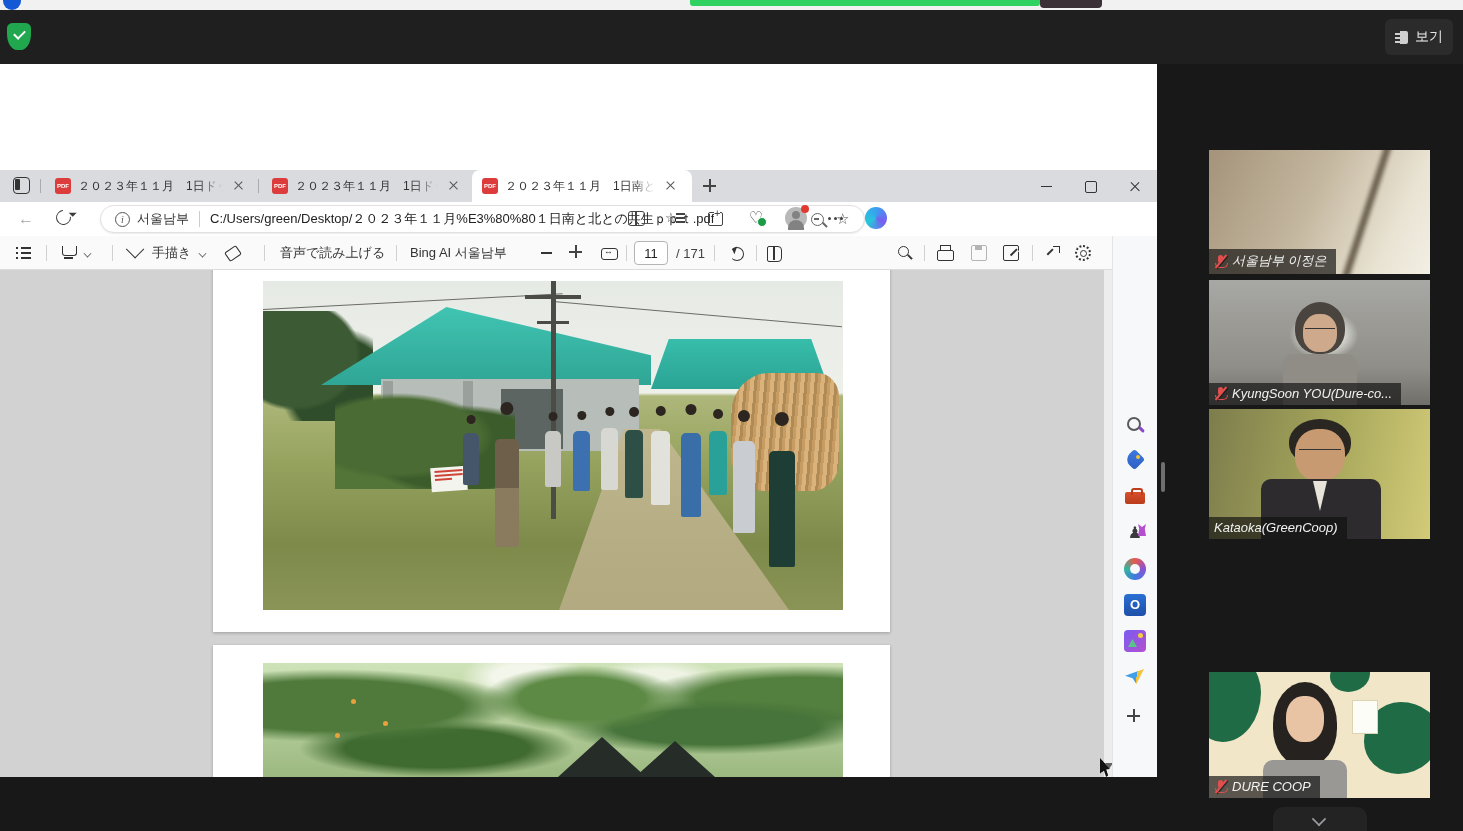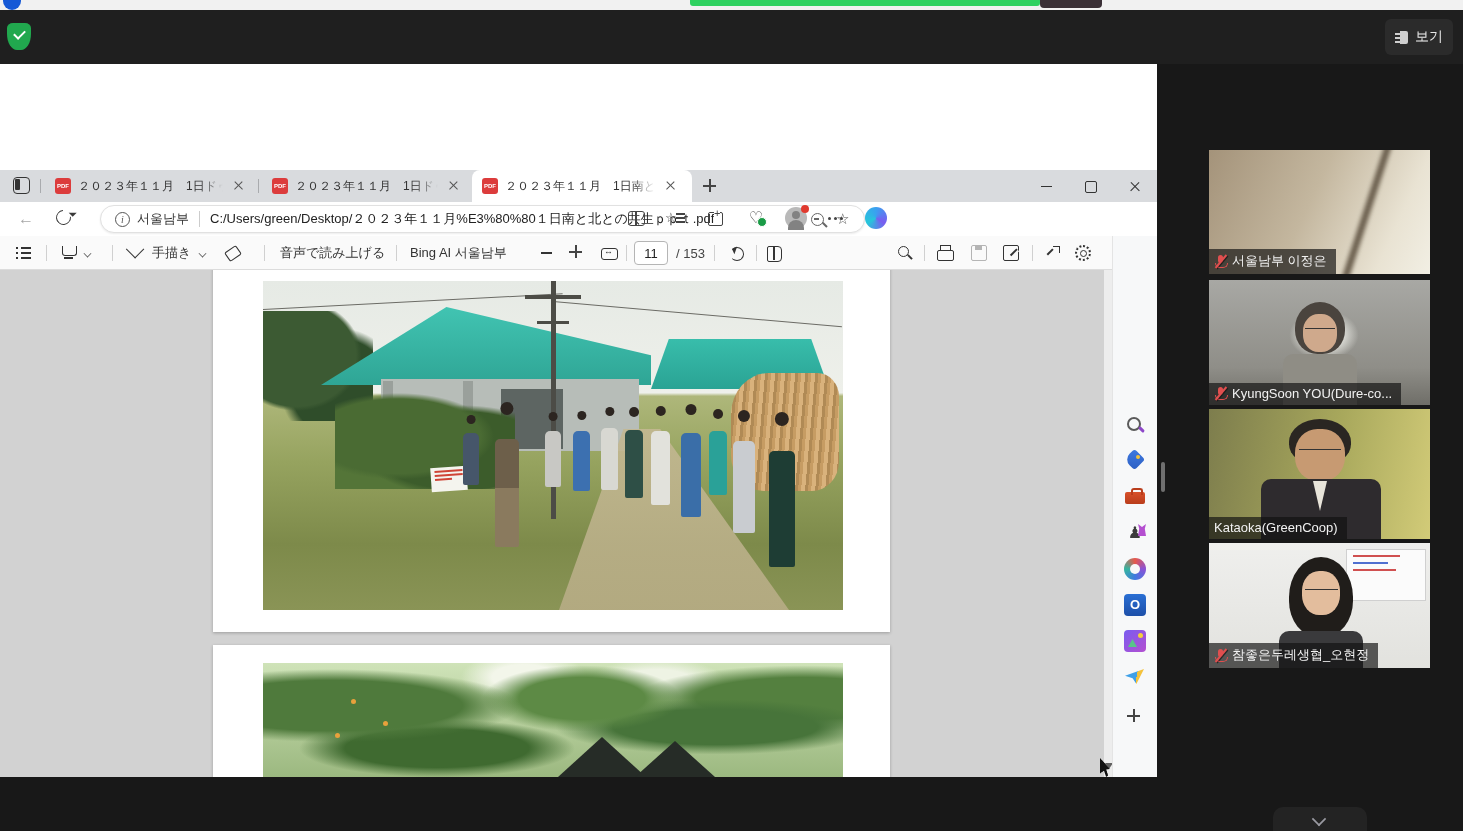--- a/index.html
+++ b/index.html
@@ -195,21 +195,21 @@
   .sb-m365 { border-radius:50%; background:conic-gradient(#e8584a,#8a53d6,#3f7ae0,#35b5a0,#e8584a); }
   .sb-m365::after { content:""; position:absolute; inset:6px; background:#f7f8f9; border-radius:50%; }
   .sb-outlook { background:linear-gradient(#2a6fd4,#1d4fa8); border-radius:4px; color:#fff; font-weight:bold; font-size:13px; text-align:center; line-height:22px; }
   .sb-designer { background:linear-gradient(135deg,#7a5cf0,#b44fd0); border-radius:4px; }
   .sb-designer::after { content:""; position:absolute; left:4px; top:9px; width:9px; height:8px; background:#58c48a; clip-path:polygon(50% 0,100% 100%,0 100%); }
   .sb-designer::before { content:""; position:absolute; right:3px; top:3px; width:5px; height:5px; background:#f4d03c; border-radius:50%; }
   .sb-plane::before { content:""; position:absolute; left:1px; top:3px; width:19px; height:15px; background:linear-gradient(100deg,#3fa0e8 60%,#f4c23c 60%); clip-path:polygon(0 45%, 100% 0, 60% 100%, 40% 62%); }
 
   
   .panel-scroll-thumb { position:absolute; left:1161px; top:462px; width:4px; height:30px; background:#6f6f6f; border-radius:2px; }
-  .tile { position:absolute; left:1209px; width:221px; background:#303030; overflow:hidden; cursor:pointer; }
+  .tile { position:absolute; left:1209px; width:221px; background:#303030; overflow:hidden; cursor:pointer;font-style:italic; }
   .tile.speaking { outline:2.5px solid #ddd64a; outline-offset:-2.5px; }
   .name-tag { position:absolute; left:0; bottom:0; max-width:100%; display:flex; align-items:center; gap:5px;
               background:rgba(18,18,18,0.68); color:#f2f2f2; font-size:13px; padding:3px 9px 4px 5px; white-space:nowrap; overflow:hidden; }
   .mic-off { position:relative; width:13px; height:15px; flex:none; }
   .mic-off::before { content:""; position:absolute; left:4px; top:1px; width:5px; height:8px; background:#e04f4f; border-radius:3px; }
   .mic-off::after { content:""; position:absolute; left:1px; top:9px; width:11px; height:4px; border:1.6px solid #e04f4f; border-top:none; border-radius:0 0 7px 7px; }
   .mic-slash { position:absolute; left:6px; top:-1px; width:2px; height:17px; background:#e04f4f; transform:rotate(40deg); box-shadow:1.5px 0 0 rgba(18,18,18,0.68); }
   
   .t1-bg { position:absolute; inset:0; background:linear-gradient(115deg,#a4937a 0%,#c4b79f 45%,#e9e3d3 80%,#f2efe4 100%); }
   .t1-beam { position:absolute; left:150px; top:-20px; width:7px; height:190px; background:#6b5f4e; transform:rotate(18deg); filter:blur(2px); }
@@ -339,21 +339,21 @@
           </div>
         <div class="tb" style="left:566px">
             <div class="tb-ic plus" style="position:relative"></div>
           </div>
         <div class="tb" style="left:598px">
             <div class="tb-ic fit-ic"></div>
           </div>
         <div class="tb-sep" style="left:626px"></div>
         <div class="tb" style="left:634px">
           <input class="page-box" value="11" style="">
-          <span style="margin-left:8px;color:#444">/ 153</span>
+          <span style="margin-left:8px;color:#444">/ 171</span>
         </div>
         <div class="tb-sep" style="left:714px"></div>
         <div class="tb" style="left:726px">
             <div class="tb-ic rotate-ic"></div>
           </div>
         <div class="tb-sep" style="left:756px"></div>
         <div class="tb" style="left:764px">
             <div class="tb-ic pageview-ic"></div>
           </div>
         <div class="tb" style="left:894px">
@@ -483,36 +483,34 @@
       <div class="pf-face" style="left:34px;top:10px;width:50px;height:52px;background:#c79a72"></div>
       <div class="glasses" style="left:38px;top:30px;width:42px"></div>
       <div class="pf-body" style="left:0;top:60px;width:120px;height:60px;background:#2e2b2e"></div>
       <div style="position:absolute;left:52px;top:62px;width:14px;height:30px;background:#e8e4da;clip-path:polygon(0 0,100% 0,50% 100%)"></div>
     </div>
     <div class="name-tag">
       <span>Kataoka(GreenCoop)</span>
     </div>
   </div>
 
-  <div class="tile" style="top:543px;height:125px">
-    <div class="t4-bg"></div>
-    <div class="t4-board">
-      <i style="background:#d05050;width:60%"></i>
-        <i style="background:#5070d0;width:45%"></i>
-        <i style="background:#d05050;width:55%"></i>
-    </div>
-    <div class="person-fig" style="left:66px;top:14px;width:92px;height:111px">
-      <div class="pf-hair" style="left:14px;top:0;width:64px;height:80px;background:#201d1a"></div>
-      <div class="pf-face" style="left:27px;top:14px;width:38px;height:44px;background:#e3bd9d"></div>
-      <div class="glasses" style="left:30px;top:32px;width:33px"></div>
-      <div class="pf-body" style="left:4px;top:74px;width:84px;height:37px;background:#3a3a3c"></div>
+
+  <div class="tile" style="top:672px;height:126px">
+    <div class="t5-bg"></div>
+    <div class="t5-blob" style="left:-18px;top:-20px;width:70px;height:90px"></div>
+    <div class="t5-blob" style="right:-10px;top:30px;width:76px;height:72px"></div>
+    <div class="t5-blob" style="right:60px;top:-14px;width:40px;height:34px"></div>
+    <div class="t5-card"></div>
+    <div class="person-fig" style="left:48px;top:10px;width:96px;height:116px">
+      <div class="pf-hair" style="left:16px;top:0;width:64px;height:84px;background:#262220"></div>
+      <div class="pf-face" style="left:29px;top:14px;width:38px;height:46px;background:#e8c3a4"></div>
+      <div class="pf-body" style="left:6px;top:78px;width:84px;height:38px;background:#9a9894"></div>
     </div>
     <div class="name-tag">
       <span class="mic-off">
           <span class="mic-slash"></span>
         </span>
-      <span>참좋은두레생협_오현정</span>
-    </div>
-  </div>
-
+      <span>DURE COOP</span>
+    </div>
+  </div>
 
   <div class="collapse-btn"></div>
 </div>
 
 </body></html>

